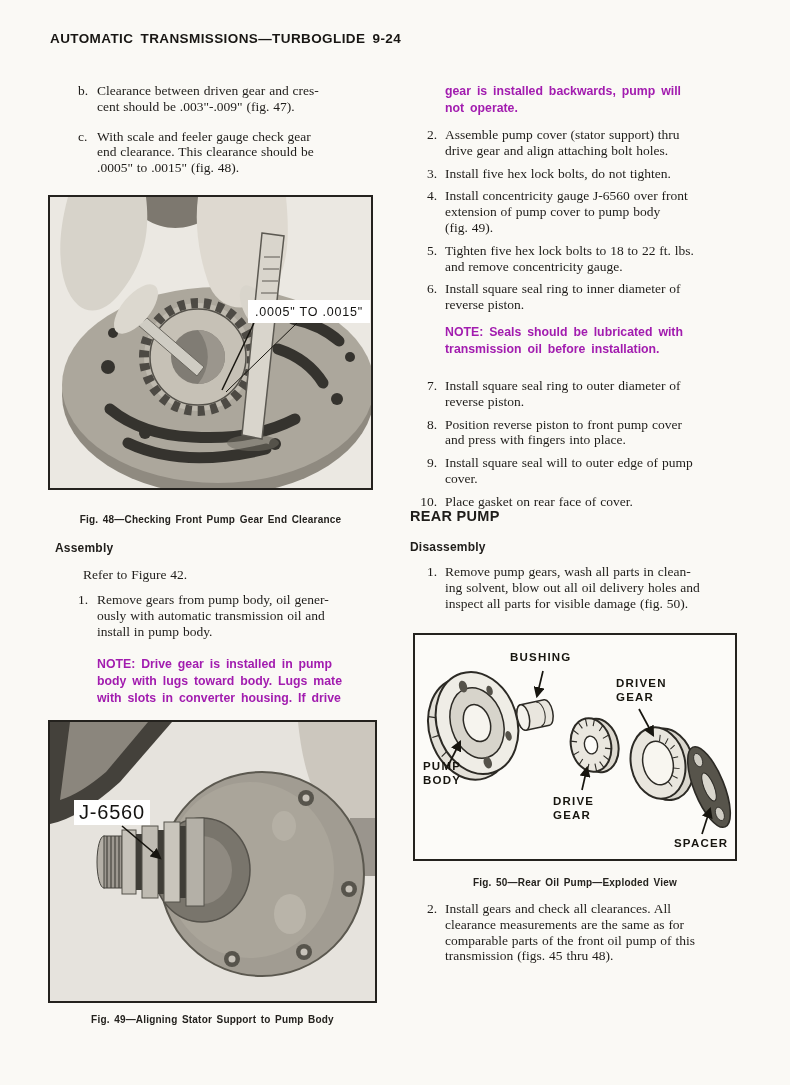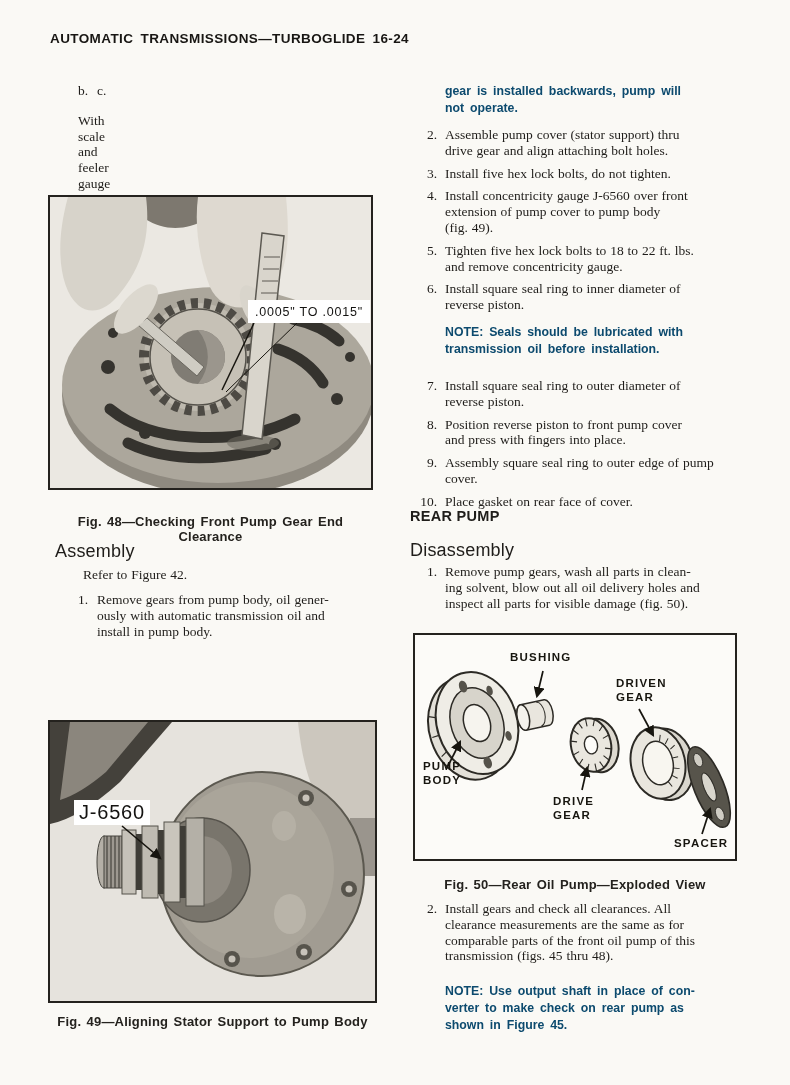--- a/index.html
+++ b/index.html
@@ -11,27 +11,27 @@
   .abs{position:absolute;}
   .pre{white-space:pre-line;}
   
   .hdr{
     font-family:"Liberation Sans", sans-serif;font-weight:bold;
     font-size:13.5px;letter-spacing:.4px;word-spacing:3px;color:#181613;
   }
   .body-txt{font-size:13.5px;line-height:15.8px;word-spacing:.5px;}
   .note{
     font-family:"Liberation Sans", sans-serif;font-weight:bold;
-    font-size:12.3px;line-height:17px;word-spacing:2.5px;color:#0c4a6e;
+    font-size:12.3px;line-height:17px;word-spacing:2.5px;color:#a21caf;
   }
   .sec-h{font-family:"Liberation Sans", sans-serif;font-weight:bold;font-size:14.5px;letter-spacing:.3px;}
-  .sub-h{font-family:"Liberation Sans", sans-serif;font-weight:normal;font-size:18px;letter-spacing:.2px;}
+  .sub-h{font-family:"Liberation Sans", sans-serif;font-weight:bold;font-size:12px;letter-spacing:.2px;}
   .cap{
     font-family:"Liberation Sans", sans-serif;font-weight:bold;
-    font-size:13px;letter-spacing:.2px;word-spacing:1.5px;text-align:center;color:#24221e;
+    font-size:10px;letter-spacing:.2px;word-spacing:1.5px;text-align:center;color:#24221e;
   }
   .ftr{
     font-family:"Liberation Sans", sans-serif;font-weight:bold;
     font-size:9.8px;letter-spacing:1.4px;word-spacing:3px;color:#3a3833;text-align:right;margin-top:41px;
   }
   
   .steps{display:grid;grid-template-columns:19px 1fr;column-gap:0;row-gap:14px;}
   .steps .lbl{text-align:left;}
   .steps2{display:grid;grid-template-columns:27px 1fr;column-gap:8px;row-gap:7px;}
   .steps2 .lbl{text-align:right;}
@@ -48,24 +48,26 @@
     position:absolute;color:#17150f;background:transparent;
     font-family:"Liberation Sans", sans-serif;font-weight:bold;
     font-size:11.5px;letter-spacing:1.2px;line-height:14px;white-space:pre-line;
   }
 </style>
 </head>
 <body>
 
 <div class="page">
 
-  <div class="abs hdr" style="left:50px;top:31px;">AUTOMATIC TRANSMISSIONS—TURBOGLIDE 16-24</div>
+  <div class="abs hdr" style="left:50px;top:31px;">AUTOMATIC TRANSMISSIONS—TURBOGLIDE 9-24</div>
 
   <div class="abs steps" style="left:78px;top:83px;width:302px;">
     <div class="lbl">b.</div>
+    <div class="body-txt pre">Clearance between driven gear and cres-
+cent should be .003"-.009" (fig. 47).</div>
     <div class="lbl">c.</div>
     <div class="body-txt pre">With scale and feeler gauge check gear
 end clearance. This clearance should be
 .0005" to .0015" (fig. 48).</div>
   </div>
 
   <div class="fig" style="left:48px;top:195px;width:325px;height:295px;">
     <svg width="321" height="291" viewBox="0 0 321 291">
       <rect width="321" height="291" fill="#ebe8e2"></rect>
       <path d="M95,0 h62 v22 c-22,12 -42,12 -62,0 z" fill="#7d786f"></path>
@@ -112,20 +114,23 @@
 
   <div class="abs sub-h" style="left:55px;top:541px;">Assembly</div>
   <div class="abs body-txt" style="left:55px;top:567px;margin-left:28px;">Refer to Figure 42.</div>
 
   <div class="abs steps" style="left:78px;top:592px;width:302px;">
     <div class="lbl">1.</div>
     <div class="body-txt pre">Remove gears from pump body, oil gener-
 ously with automatic transmission oil and
 install in pump body.</div>
   </div>
+  <div class="abs note pre" style="left:97px;top:656px;width:285px;">NOTE: Drive gear is installed in pump
+body with lugs toward body. Lugs mate
+with slots in converter housing. If drive</div>
 
   <div class="fig" style="left:48px;top:720px;width:329px;height:283px;">
     <svg width="325" height="279" viewBox="0 0 325 279">
       <defs>
         <marker id="ah49" viewBox="0 0 10 10" refX="8" refY="5" markerWidth="7" markerHeight="7" orient="auto-start-reverse">
           <path d="M0,0 L10,5 L0,10 z" fill="#17150f"></path>
         </marker>
       </defs>
       <rect width="325" height="279" fill="#e6e3dd"></rect>
 
@@ -194,21 +199,21 @@
     <div class="note pre" style="margin:11px 0 20px 35px;">NOTE: Seals should be lubricated with
 transmission oil before installation.</div>
     <div class="steps2">
       <div class="lbl">7.</div>
       <div class="body-txt pre">Install square seal ring to outer diameter of
 reverse piston.</div>
       <div class="lbl">8.</div>
       <div class="body-txt pre">Position reverse piston to front pump cover
 and press with fingers into place.</div>
       <div class="lbl">9.</div>
-      <div class="body-txt pre">Assembly square seal ring to outer edge of pump
+      <div class="body-txt pre">Install square seal will to outer edge of pump
 cover.</div>
       <div class="lbl">10.</div>
       <div class="body-txt pre">Place gasket on rear face of cover.</div>
     </div>
   </div>
 
   <div class="abs sec-h" style="left:410px;top:508px;">REAR PUMP</div>
   <div class="abs sub-h" style="left:410px;top:540px;">Disassembly</div>
 
   <div class="abs steps2" style="left:410px;top:564px;width:352px;">
@@ -291,19 +296,16 @@
   </div>
   <div class="abs cap" style="left:413px;top:877px;width:324px;">Fig. 50—Rear Oil Pump—Exploded View</div>
 
   <div class="abs steps2" style="left:410px;top:901px;width:352px;">
     <div class="lbl">2.</div>
     <div class="body-txt pre">Install gears and check all clearances. All
 clearance measurements are the same as for
 comparable parts of the front oil pump of this
 transmission (figs. 45 thru 48).</div>
   </div>
-  <div class="abs note pre" style="left:445px;top:983px;width:310px;">NOTE: Use output shaft in place of con-
-verter to make check on rear pump as
-shown in Figure 45.</div>
 
   <div class="abs ftr" style="left:410px;top:1044px;width:352px;">PASSENGER CAR SHOP MANUAL SUPPLEMENT</div>
 
 </div>
 
 </body></html>

